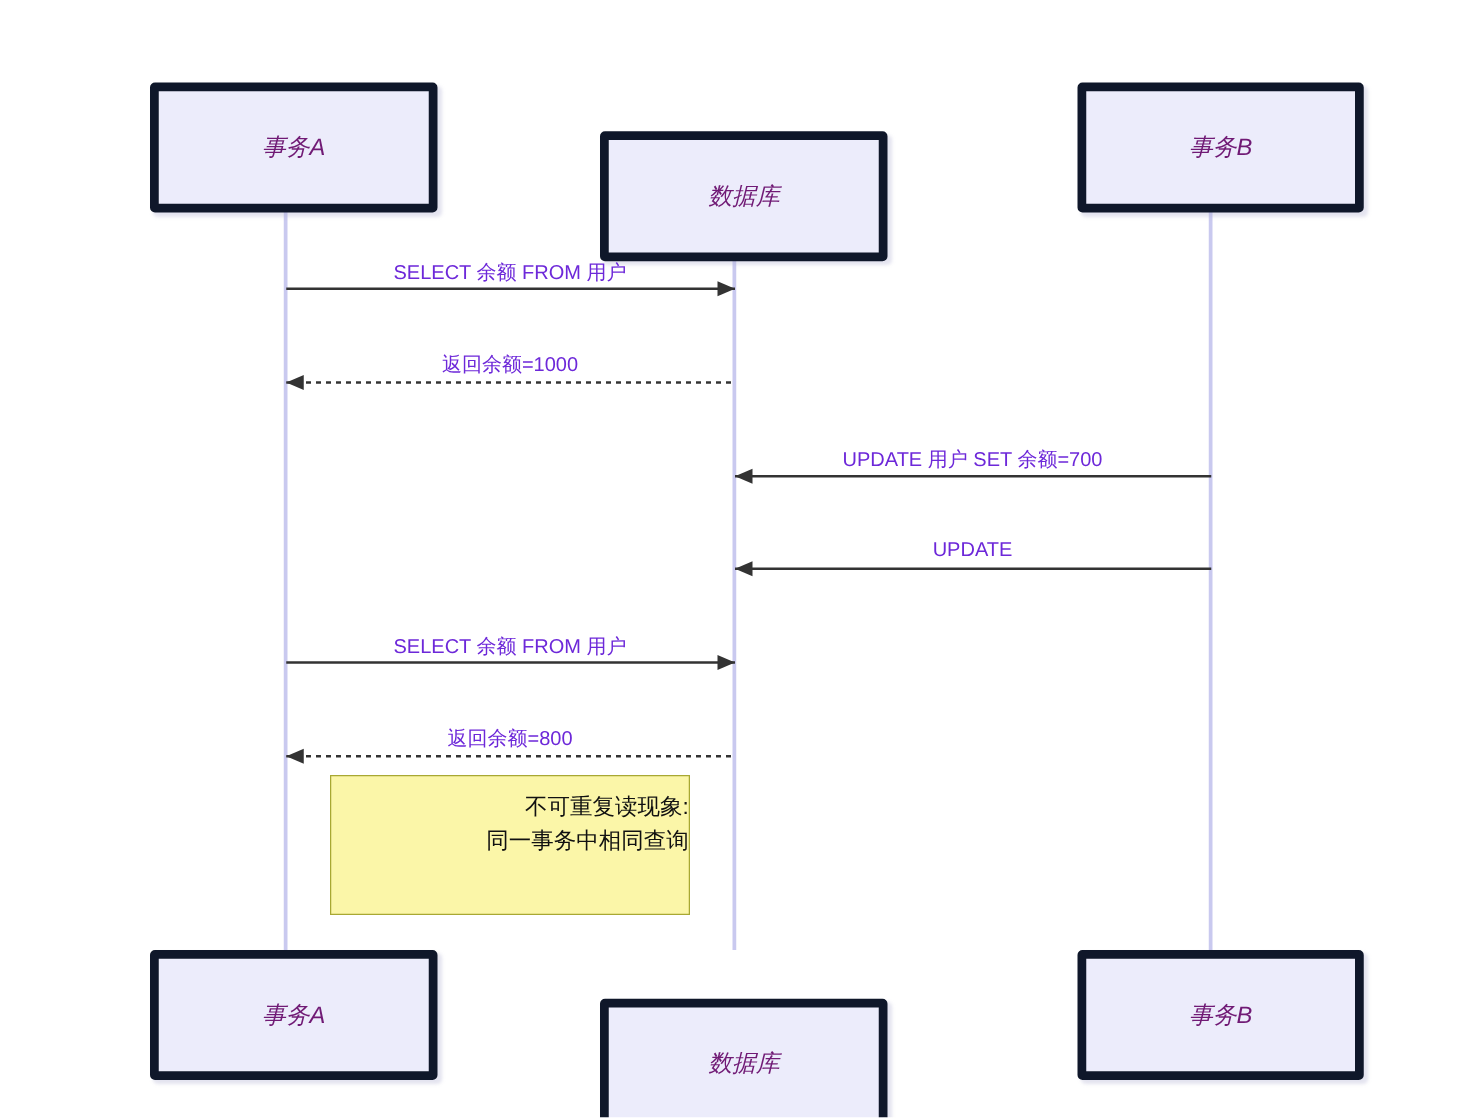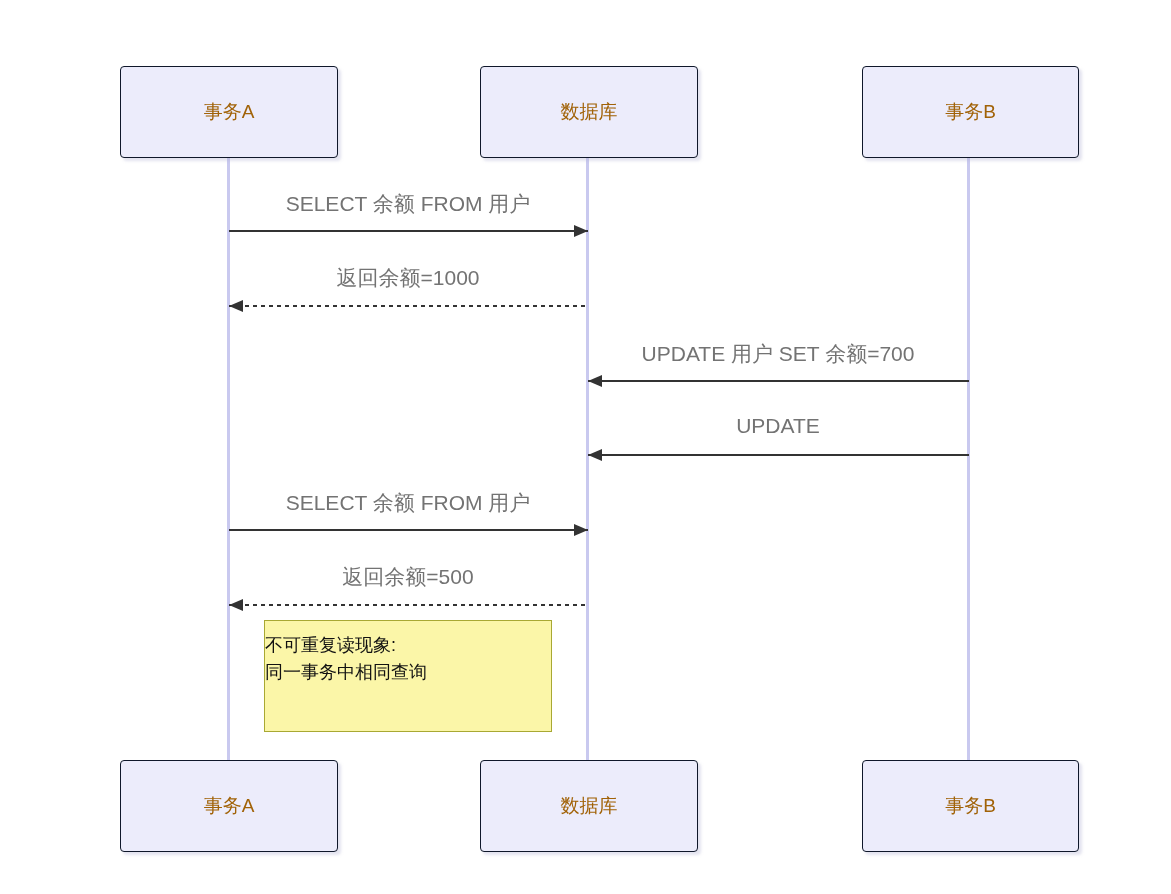--- a/index.html
+++ b/index.html
@@ -14,54 +14,56 @@
     height: 894px;
     background: #ffffff;
     overflow: hidden;
   }
 
   
   .actor {
     position: absolute;
     height: 90px;
     background: #ececfb;
-    border: 1px solid #0f172a;
+    border: 7px solid #0f172a;
     border-radius: 4px;
     box-shadow: 3px 3px 3px rgba(175, 175, 210, 0.35);
     display: flex;
     align-items: center;
     justify-content: center;
     font-size: 19px;
-    color: #a16207;
+    color: #701a75;
+    font-style: italic;
   }
   .actor.row-top    { top: 66px; }
   .actor.row-bottom { top: 760px; }
   .actor.col-a  { left: 120px; width: 216px; }
-  .actor.col-db { left: 480px; width: 216px; }
+  .actor.col-db { left: 480px; width: 216px; margin-top: 39px; }
   .actor.col-b  { left: 862px; width: 215px; align-items: center; }
 
   
   .lifeline {
     position: absolute;
     top: 158px;
     height: 602px;
     width: 3px;
     background: #c9c9ef;
   }
   .lifeline.col-a  { left: 227px; }
   .lifeline.col-db { left: 586px; }
   .lifeline.col-b  { left: 967px; }
 
   
   .msg-label {
     position: absolute;
     transform: translateX(-50%);
-    font-size: 21px;
-    color: #737373;
+    font-size: 16px;
+    color: #6d28d9;
     white-space: nowrap;
+    margin-top: 18px;
   }
   .msg-line {
     position: absolute;
     height: 2px;
     background: #333333;
   }
   .msg-line.dashed {
     background: repeating-linear-gradient(to right, #333 0 4px, transparent 4px 8px);
   }
   .arrowhead {
@@ -101,21 +103,21 @@
 
   
   .note {
     position: absolute;
     left: 264px;
     top: 620px;
     width: 288px;
     height: 112px;
     background: #fbf6a8;
     border: 1px solid #a8a833;
-    text-align: left;
+    text-align: right;
     font-size: 18px;
     line-height: 27px;
     color: #111111;
     box-sizing: border-box;
     padding-top: 11px;
   }
   .note span { display: block; }
 
   
   .watermark {
@@ -161,21 +163,21 @@
   <div class="arrowhead left m3-head"></div>
 
   <div class="msg-label m4-label">UPDATE</div>
   <div class="msg-line m4-line"></div>
   <div class="arrowhead left m4-head"></div>
 
   <div class="msg-label m5-label">SELECT 余额 FROM 用户</div>
   <div class="msg-line m5-line"></div>
   <div class="arrowhead right m5-head"></div>
 
-  <div class="msg-label m6-label">返回余额=500</div>
+  <div class="msg-label m6-label">返回余额=800</div>
   <div class="msg-line dashed m6-line"></div>
   <div class="arrowhead left m6-head"></div>
 
   <div class="note">
     <span>不可重复读现象:</span>
     <span>同一事务中相同查询</span>
   </div>
 
   <div class="actor row-bottom col-a">
     <span>事务A</span>

